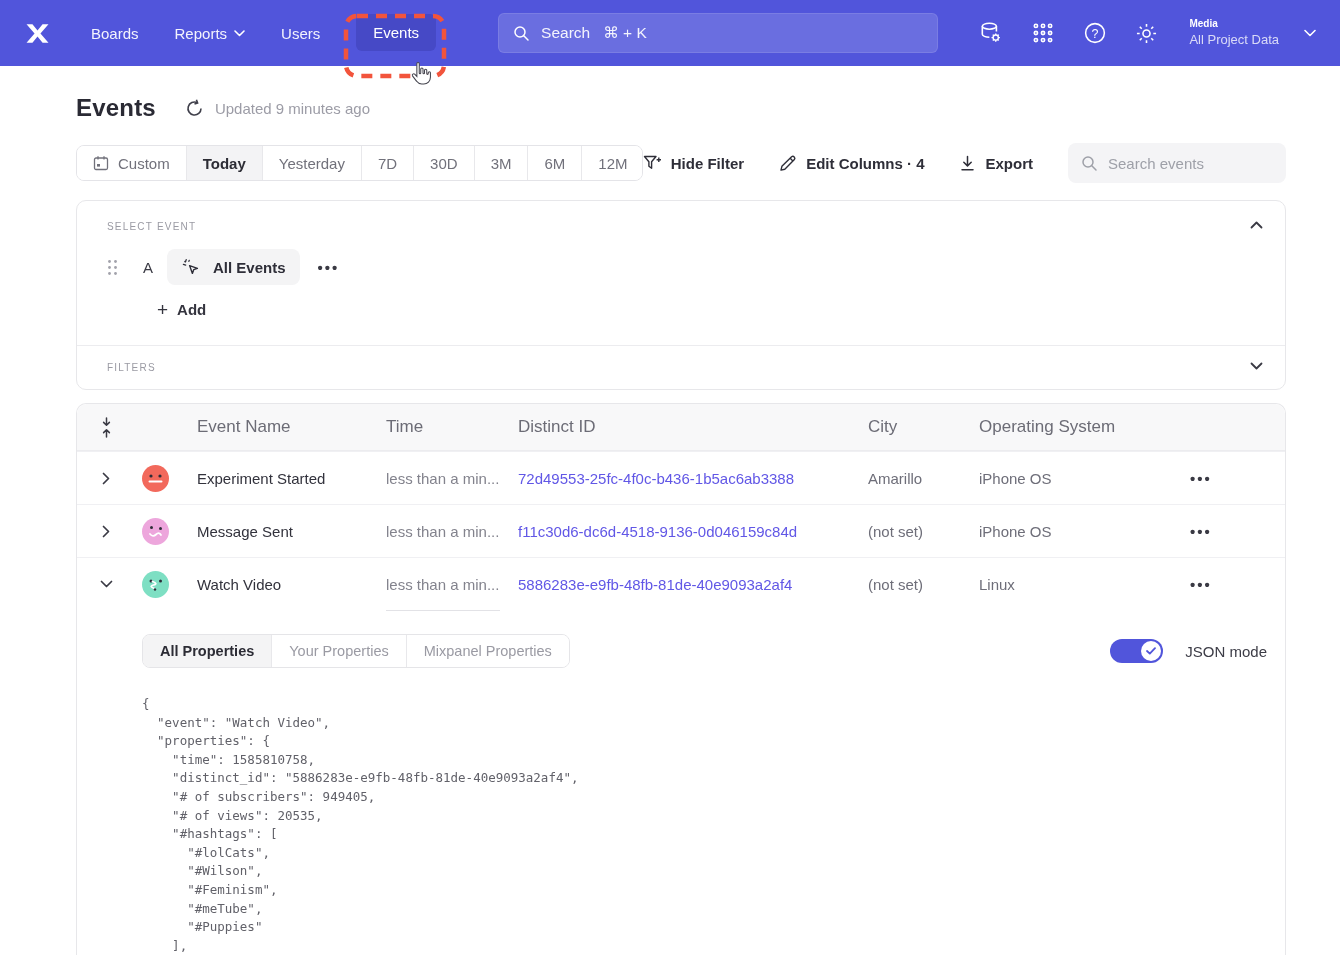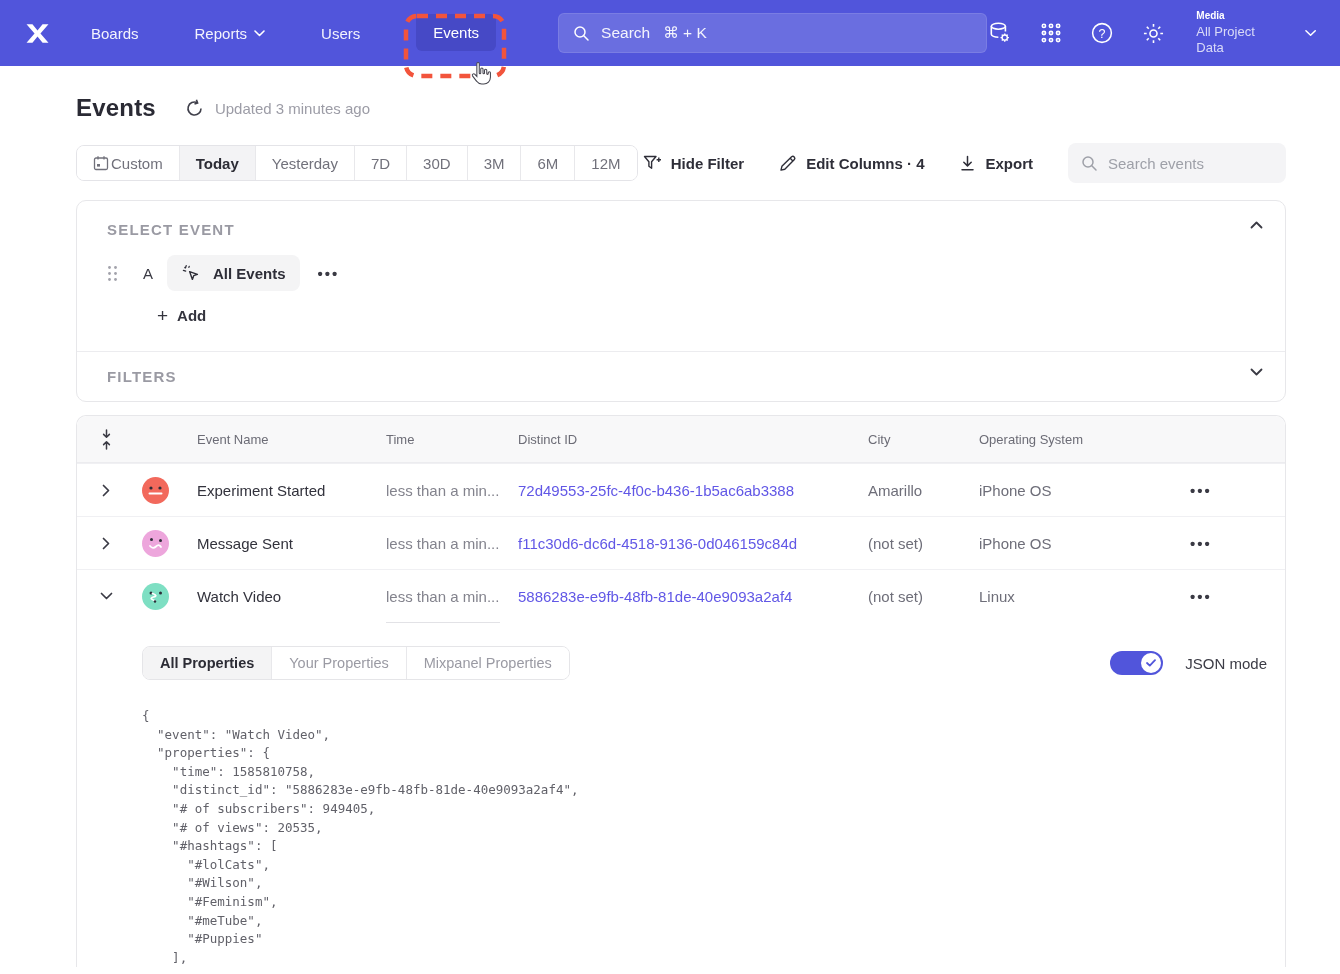--- a/index.html
+++ b/index.html
@@ -2,21 +2,21 @@
 <html><head>
 <meta charset="utf-8">
 <style>
   * { margin:0; padding:0; box-sizing:border-box; }
   html,body { width:1340px; height:974px; overflow:hidden; background:#fff;
     font-family:"Liberation Sans","DejaVu Sans",sans-serif; color:#2e2e38; }
 
   
   .topnav { height:66px; background:#5155DB; display:flex; align-items:center; padding:0 24px; position:relative; }
   .logo { width:27px; height:27px; margin-right:40px; flex:0 0 auto; }
-  .nav-items { display:flex; align-items:center; gap:56px;justify-content:flex-end; }
+  .nav-items { display:flex; align-items:center; gap:36px;justify-content:flex-end; }
   .nav-link { color:rgba(255,255,255,.93); font-size:15px; font-weight:500; display:flex; align-items:center; gap:7px; cursor:pointer; }
   .nav-events-wrap { position:relative; }
   .nav-pill { background:#4649C6; border-radius:6px; padding:10px 17px; color:#fff; font-size:15px; font-weight:500; position:relative; z-index:1; }
   .annotation { position:absolute; left:-13px; top:-11px; width:104px; height:66px; z-index:2; pointer-events:none; }
   .anno-cursor { position:absolute; left:52px; top:36px; width:24px; height:26px; z-index:3; }
   .nav-search { margin-left:62px; width:440px; height:40px; background:rgba(255,255,255,.15); border:1px solid rgba(255,255,255,.10); border-radius:6px; display:flex; align-items:center; padding:0 14px; gap:11px; color:rgba(255,255,255,.92); font-size:15.5px; }
   .nav-right { margin-left:auto; display:flex; align-items:center; gap:27px; }
   .nav-icon { width:25px; height:25px; display:flex; align-items:center; justify-content:center; cursor:pointer; }
   .project { margin-left:3px; line-height:1.25; cursor:pointer; }
   .project .p-name { color:#fff; font-weight:700; font-size:10px; }
@@ -25,50 +25,50 @@
 
   
   .main { width:1210px; margin-left:76px; padding-top:28px; }
   .title-row { display:flex; align-items:center; }
   .page-title { font-size:24px; font-weight:700; color:#2a2a34; letter-spacing:.2px; }
   .refresh { margin-left:29px; width:19px; height:19px; cursor:pointer; }
   .updated { margin-left:11px; color:#9c9ca6; font-size:15px; }
 
   .controls { margin-top:21px; display:flex; align-items:center; }
   .seg { display:inline-flex; border:1px solid #E4E4E8; border-radius:8px; overflow:hidden; height:36px; background:#fff; }
-  .seg button { border:none; background:#fff; font:inherit; font-size:15px; color:#71717b; padding:0 16px; height:100%; display:flex; align-items:center; gap:2px; cursor:pointer; border-left:1px solid #E8E8EB; }
+  .seg button { border:none; background:#fff; font:inherit; font-size:15px; color:#71717b; padding:0 16px; height:100%; display:flex; align-items:center; gap:9px; cursor:pointer; border-left:1px solid #E8E8EB; }
   .seg button:first-child { border-left:none; }
   .seg button.active { background:#F3F3F5; color:#2c2c35; font-weight:700; }
   .tool-group { margin-left:auto; display:flex; align-items:center; gap:35px; }
   .tool-btn { display:flex; align-items:center; gap:9px; font-size:15px; font-weight:600; color:#2e2e38; cursor:pointer; white-space:nowrap; }
   .search-events { width:218px; height:40px; background:#F4F4F6; border-radius:8px; display:flex; align-items:center; gap:10px; padding:0 13px; color:#9ea0a8; font-size:15px; cursor:text; }
 
   
   .card { border:1px solid #E7E7EA; border-radius:10px; background:#fff; }
   .query-card { margin-top:17px; }
   .q-section { padding:20px 22px 25px 30px; position:relative; }
-  .q-label { font-size:15px; font-weight:700; letter-spacing:1.2px; color:#9a9aa3; }
+  .q-label { font-size:10px; font-weight:400; letter-spacing:1.2px; color:#9a9aa3; }
   .q-chevron { position:absolute; right:22px; top:20px; cursor:pointer; }
   .event-row { margin-top:17px; display:flex; align-items:center; }
   .drag { margin-right:25px; cursor:grab; }
   .step-letter { font-size:15px; color:#3a3a44; margin-right:14px; }
   .event-pill { background:#F4F4F5; border-radius:8px; height:36px; display:flex; align-items:center; gap:12px; padding:0 14px; font-size:15px; font-weight:700; color:#2e2e38; cursor:pointer; }
   .more-dots { margin-left:18px; letter-spacing:2px; font-weight:700; color:#3a3a44; font-size:15px; cursor:pointer; }
   .add-row { margin-top:15px; margin-left:50px; display:inline-flex; align-items:center; gap:9px; font-size:15px; font-weight:600; color:#34343e; cursor:pointer; }
   .plus { font-size:19px; font-weight:400; line-height:1; color:#34343e; }
   .filters-section { border-top:1px solid #ECECEF; padding:16px 22px 16px 30px; position:relative; }
 
   
   .results-line { margin-top:27px; font-size:15px; color:#3f3f49; }
   .results-line b { color:#2b2b35; }
 
   
   .table-card { margin-top:13px; border-bottom:none; border-radius:10px 10px 0 0; min-height:545px; }
   .t-grid { display:grid; grid-template-columns:48px 60px 201px 132px 350px 111px 205px 1fr; align-items:center; }
-  .t-head { height:47px; background:#F8F8F9; border-bottom:1px solid #ECECEF; border-radius:10px 10px 0 0; color:#6c6c76; font-size:13px; font-weight:500; }
+  .t-head { height:47px; background:#F8F8F9; border-bottom:1px solid #ECECEF; border-radius:10px 10px 0 0; color:#6c6c76; font-size:17px; font-weight:500; }
   .t-row { height:53px; border-top:1px solid #F0F0F3; font-size:15px; position:relative; }
   .t-row:first-of-type { border-top:none; }
   .cell-pad { padding-left:12px; }
   .expander { display:flex; justify-content:center; padding-left:10px; cursor:pointer; }
   .avatar { width:27px; height:27px; margin-left:17px; }
   .ev-name { color:#32323c; }
   .ev-time { color:#83838d; }
   .ev-id { color:#6157E6; cursor:pointer; }
   .ev-dim { color:#6e6e79; }
   .row-more { padding-left:6px; letter-spacing:2px; font-weight:700; color:#3a3a44; cursor:pointer; }
@@ -175,21 +175,21 @@
   </div>
 </div>
 
 <div class="main">
   <div class="title-row">
     <span class="page-title">Events</span>
     <svg class="refresh" viewBox="0 0 19 19">
       <path d="M16 9.5 A6.5 6.5 0 1 1 12.2 3.6" fill="none" stroke="#3f3f4a" stroke-width="1.6"></path>
       <polyline points="11.4,0.8 12.6,3.9 9.5,5" fill="none" stroke="#3f3f4a" stroke-width="1.6"></polyline>
     </svg>
-    <span class="updated">Updated 3 minutes ago</span>
+    <span class="updated">Updated 9 minutes ago</span>
   </div>
 
   <div class="controls">
     <div class="seg">
       <button>
         <svg width="16" height="16" viewBox="0 0 16 16">
           <rect x="1.5" y="3" width="13" height="11.5" rx="1.5" fill="none" stroke="#71717b" stroke-width="1.3"></rect>
           <line x1="5" y1="1.2" x2="5" y2="4.4" stroke="#71717b" stroke-width="1.3"></line>
           <line x1="11" y1="1.2" x2="11" y2="4.4" stroke="#71717b" stroke-width="1.3"></line>
           <rect x="4" y="9" width="3" height="2.6" fill="#71717b"></rect>

